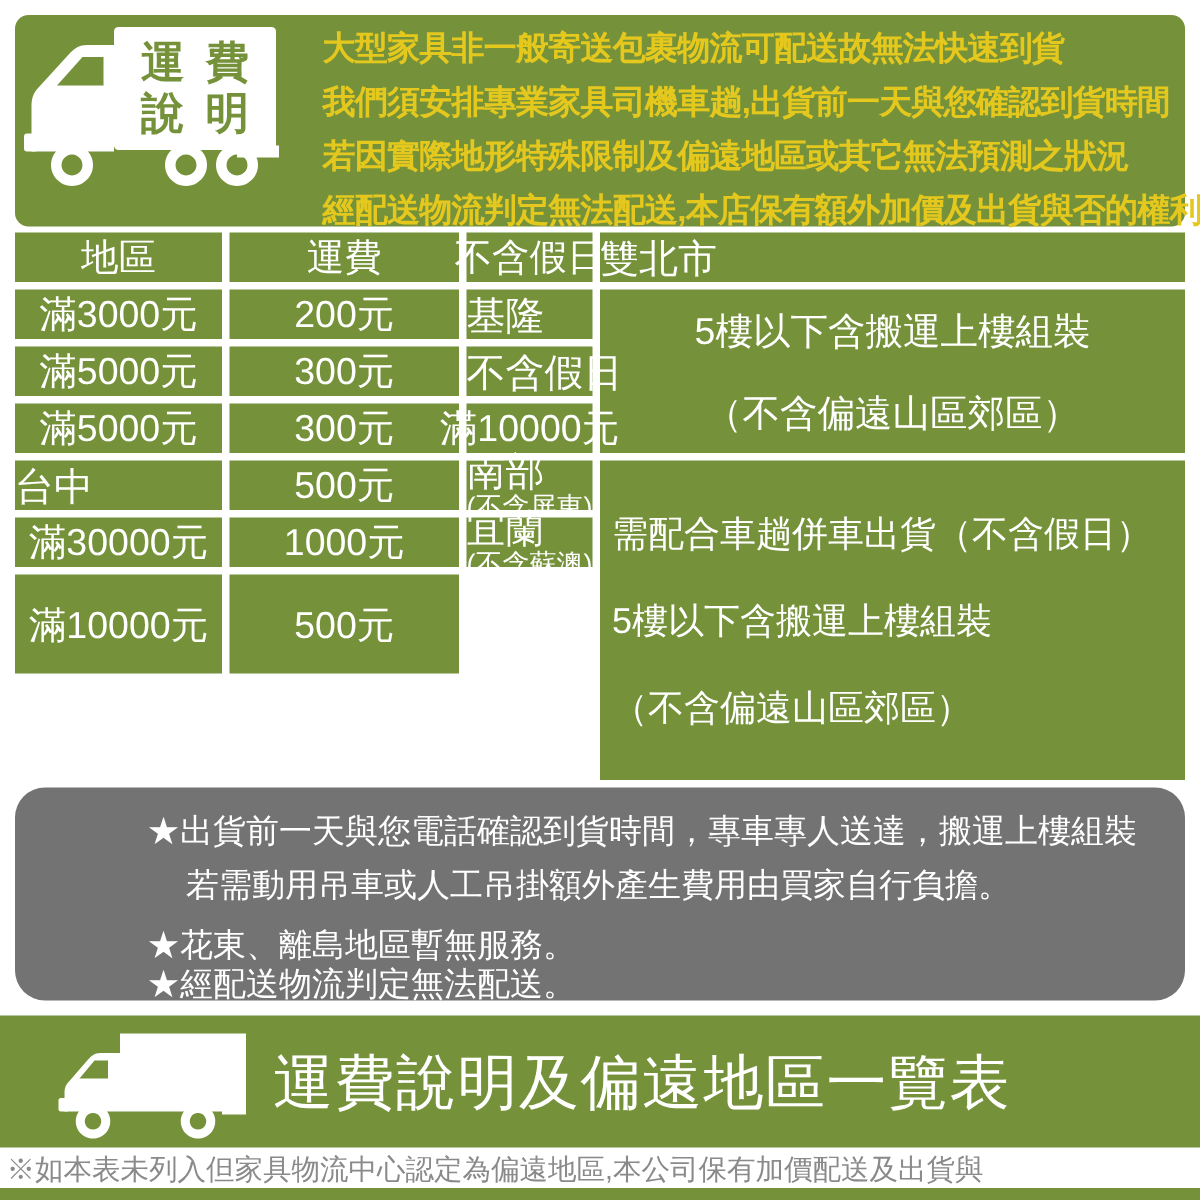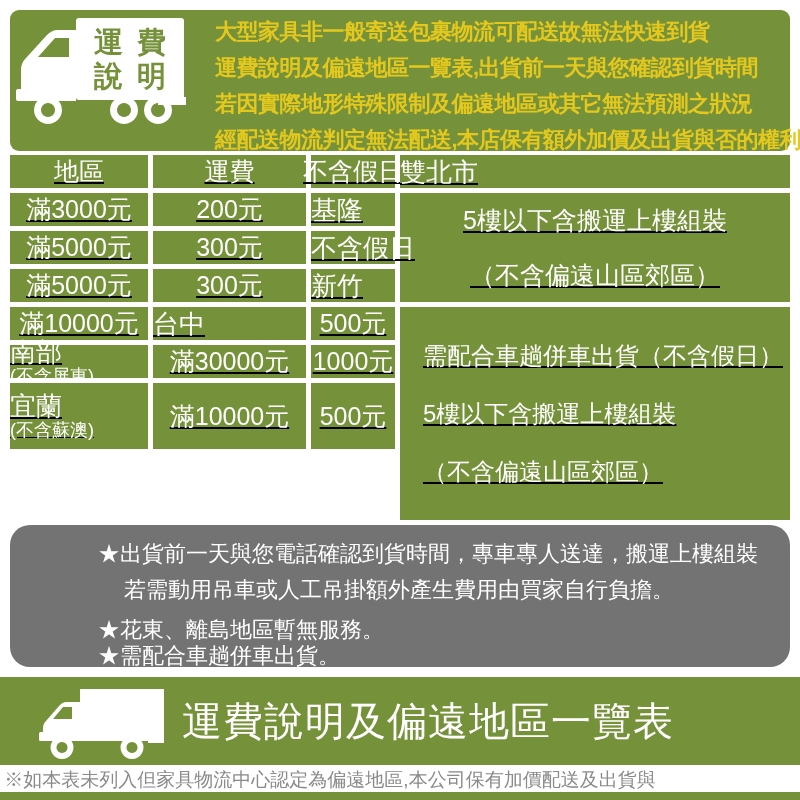--- a/index.html
+++ b/index.html
@@ -20,31 +20,31 @@
   .truck svg{position:absolute;left:0;top:0;}
   .truck-box{position:absolute;left:66px;top:8px;width:108px;height:82px;background:#ffffff;
     border-radius:3px;display:flex;flex-direction:column;align-items:center;justify-content:center;}
   .truck-badge-line{color:#75923a;font-size:29px;font-weight:bold;letter-spacing:14px;
     text-indent:14px;line-height:34px;white-space:nowrap;}
 
   
   .fee-table{left:10px;top:155px;width:780px;display:grid;
     grid-template-columns:138px 153px 84px 390px;
     grid-template-rows:33px 33px 33px 33px 33px 33px 66px 66px;
-    gap:5px;text-decoration:underline;}
+    gap:5px;}
   .cell{background:#75923a;color:#ffffff;display:flex;align-items:center;justify-content:center;
     font-size:25px;white-space:nowrap;}
   .cell.head{font-size:25px;}
   .cell.region{flex-direction:column;align-items:flex-start;justify-content:center;}
   .cell.region .r-name{font-size:26px;line-height:28px;}
   .cell.region .r-note{font-size:18px;line-height:20px;}
   .cell.note1{grid-column:4;grid-row:2/5;flex-direction:column;justify-content:center;gap:22px;}
   .cell.note1 .d-line{font-size:25px;}
   .cell.note2{grid-column:4;grid-row:5/9;flex-direction:column;align-items:flex-start;
-    justify-content:center;gap:26px;padding-left:23px;}
+    justify-content:center;gap:26px;padding-left:8px;}
   .cell.note2 .d-line{font-size:24px;}
 
   
   .notes{left:10px;top:525px;width:780px;height:142px;background:#737373;border-radius:20px;
     color:#ffffff;box-sizing:border-box;padding:16px 16px 0 88px;}
   .note-line{font-size:22px;line-height:26px;white-space:nowrap;}
   .note-line.indent{margin-top:10px;padding-left:26px;}
   .note-line.gap{margin-top:14px;}
 
   
@@ -69,21 +69,21 @@
       <path d="M114 86 a14 14 0 1 0 0.001 0 Z M114 93 a7 7 0 1 1 -0.001 0 Z" fill="#ffffff" fill-rule="evenodd"></path>
       <path d="M148 86 a14 14 0 1 0 0.001 0 Z M148 93 a7 7 0 1 1 -0.001 0 Z" fill="#ffffff" fill-rule="evenodd"></path>
     </svg>
     <div class="truck-box">
       <div class="truck-badge-line">運費</div>
       <div class="truck-badge-line">說明</div>
     </div>
   </div>
   <div class="abs hero-lines">
     <div class="hero-line">大型家具非一般寄送包裹物流可配送故無法快速到貨</div>
-    <div class="hero-line">運費說明及偏遠地區一覽表,出貨前一天與您確認到貨時間</div>
+    <div class="hero-line">我們須安排專業家具司機車趟,出貨前一天與您確認到貨時間</div>
     <div class="hero-line">若因實際地形特殊限制及偏遠地區或其它無法預測之狀況</div>
     <div class="hero-line">經配送物流判定無法配送,本店保有額外加價及出貨與否的權利</div>
   </div>
 </div>
 
 <div class="abs fee-table">
   <div class="cell head">地區</div>
   <div class="cell head">運費</div>
   <div class="cell head">不含假日</div>
 
@@ -102,23 +102,20 @@
   </div>
   <div class="cell">滿5000元</div>
   <div class="cell">300元</div>
 
   <div class="cell region">
     <span class="r-name">不含假日</span>
   </div>
   <div class="cell">滿5000元</div>
   <div class="cell">300元</div>
 
-  <div class="cell region">
-    <span class="r-name">新竹</span>
-  </div>
   <div class="cell">滿10000元</div>
   <div class="cell note2">
     <span class="d-line">需配合車趟併車出貨（不含假日）</span>
     <span class="d-line">5樓以下含搬運上樓組裝</span>
     <span class="d-line">（不含偏遠山區郊區）</span>
   </div>
 
   <div class="cell region">
     <span class="r-name">台中</span>
   </div>
@@ -136,21 +133,21 @@
     <span class="r-note">(不含蘇澳)</span>
   </div>
   <div class="cell">滿10000元</div>
   <div class="cell">500元</div>
 </div>
 
 <div class="abs notes">
   <div class="note-line">★出貨前一天與您電話確認到貨時間，專車專人送達，搬運上樓組裝</div>
   <div class="note-line indent">若需動用吊車或人工吊掛額外產生費用由買家自行負擔。</div>
   <div class="note-line gap">★花東、離島地區暫無服務。</div>
-  <div class="note-line">★需配合車趟併車出貨。</div>
+  <div class="note-line">★經配送物流判定無法配送。</div>
 </div>
 
 <div class="abs footer-banner"></div>
 <div class="abs truck2">
   <svg width="132" height="74" viewBox="0 0 132 74">
     <rect x="44" y="2" width="84" height="52" fill="#ffffff"></rect>
     <path d="M44 15 H31 C27 15 25 17 23 19 L10 34 C8 36 7 38 7 41 V54 H44 Z" fill="#ffffff"></path>
     <rect x="3" y="45" width="7" height="9" rx="1.5" fill="#ffffff"></rect>
     <path d="M17 32 L27 20 H36 V32 Z" fill="#75923a"></path>
     <rect x="112" y="50" width="16" height="6" fill="#ffffff"></rect>

